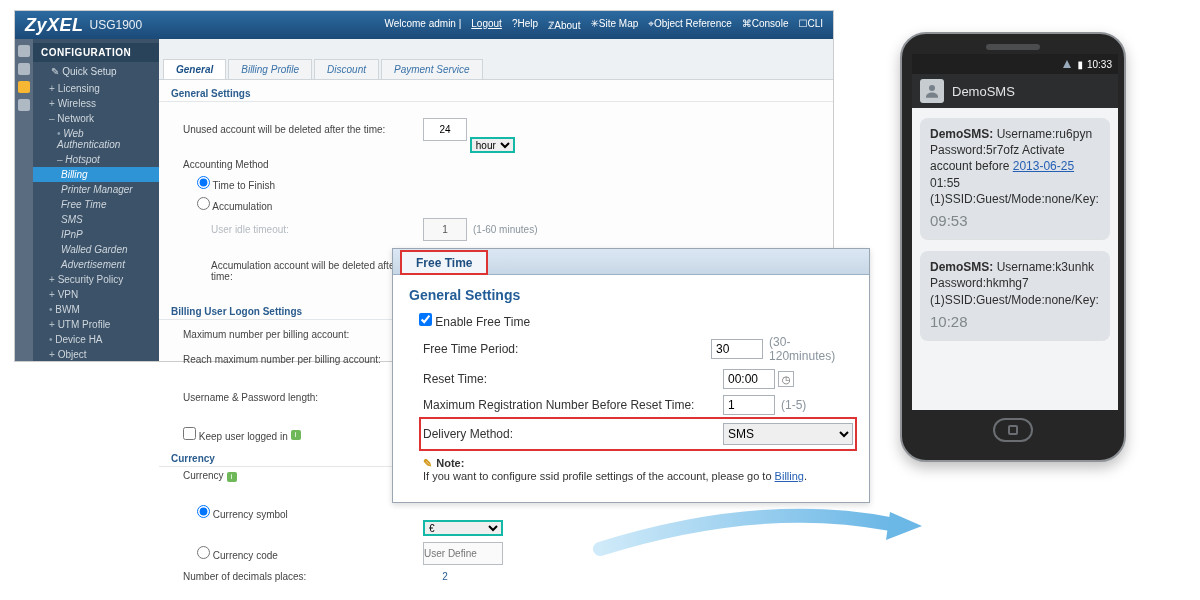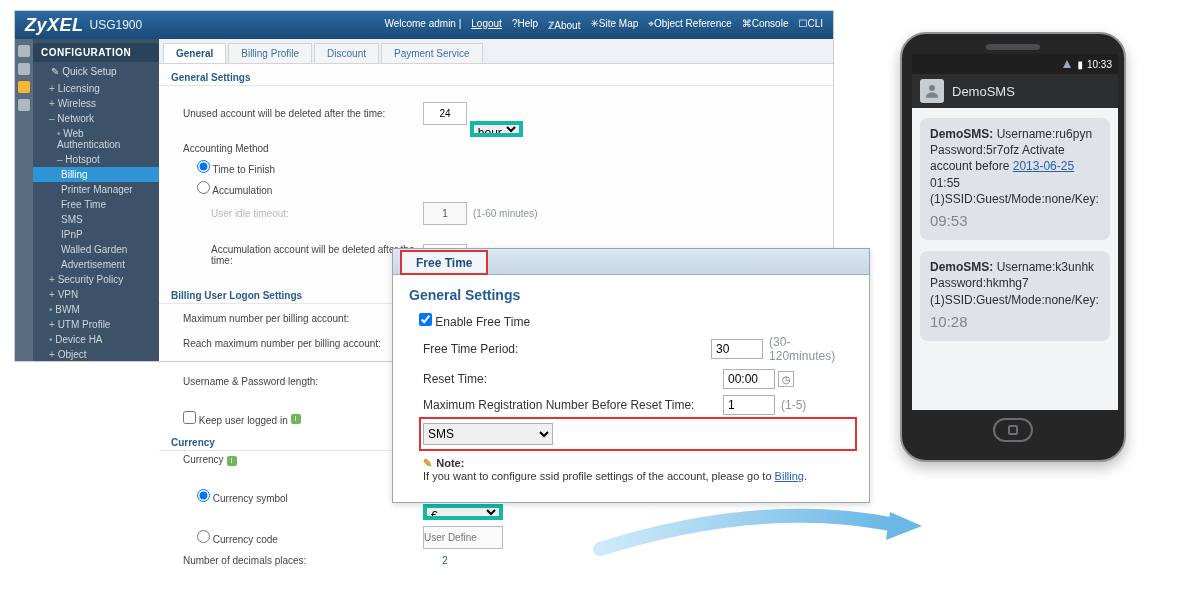--- a/index.html
+++ b/index.html
@@ -22,37 +22,37 @@
 
   .router-body { display: flex; height: calc(100% - 28px); }
   .icon-rail { width: 18px; background: #5a6d80; display:flex; flex-direction:column; align-items:center; padding-top:6px; gap:6px;}
   .icon-rail .ic { width:12px; height:12px; background:#aeb9c4; border-radius:2px; }
   .icon-rail .ic.active { background:#f7b733; }
 
   .sidebar { width: 126px; background: #3b5268; color: #cfd6dd; font-size: 10px; padding: 4px 0; overflow:hidden; }
   .sidebar .cfg { background:#29435a; color:#fff; padding:4px 8px; font-size:10px; font-weight:bold; letter-spacing:.5px; }
   .sidebar .quick { padding:4px 10px 4px 18px; color:#d6dde3; }
   .sidebar .item { padding:2px 10px 2px 16px; cursor:pointer; }
-  .sidebar .sub { padding:2px 20px 2px 28px; cursor:pointer; }
+  .sidebar .sub { padding:2px 20px 2px 28px; cursor:pointer;font-style:italic; }
   .sidebar .sub.selected { background:#2f94d6; color:#fff; }
   .sidebar .exp::before { content:"– "; color:#b5c0c9; }
   .sidebar .col::before { content:"+ "; color:#b5c0c9; }
   .sidebar .leaf::before { content:"• "; color:#8ea0b0; }
 
   .main { flex: 1; background: #fdfdfd; padding: 0; position:relative; }
-  .tabs { display:flex; gap:2px; padding:4px 4px 0 4px; border-bottom:1px solid #d0d5da; background:#eef1f4; }
+  .tabs { display:flex; gap:2px; padding:20px 4px 0 4px; border-bottom:1px solid #d0d5da; background:#eef1f4;font-style:italic; }
   .tab { padding:4px 12px; background:#f2f4f6; border:1px solid #d0d5da; border-bottom:none; font-size:10px; color:#3a72a8; cursor:pointer; }
   .tab.active { background:#fff; font-weight:bold; color:#1e5389; }
 
   .section-title { font-size:10px; font-weight:bold; color:#2a5c8e; padding:8px 12px 2px; border-bottom:1px solid #e3e7ea; }
   .form-row { display:flex; align-items:center; padding:3px 24px; font-size:10px; color:#444; }
   .form-row .lbl { width: 240px; }
   .form-row .lbl.sub { padding-left: 14px; }
   .form-row input[type="text"].num { width:44px; height:23px; border:1px solid #b7bdc3; font-size:10px; text-align:center; }
-  .form-row select { height:16px; font-size:12px; border:4px solid #14b8a6;margin-top:32px; }
+  .form-row select { height:16px; font-size:10px; border:2px solid #14b8a6;margin-top:32px; }
   .hint { color:#8a949d; font-size:10px; margin-left:6px; }
   .radio-pair { display:flex; gap:24px; align-items:center; }
   .badge-i { display:inline-block; width:10px; height:10px; background:#6eb85a; color:#fff; font-size:8px; text-align:center; border-radius:2px; line-height:10px; margin-left:3px;}
   .disabled { color:#b4bac0; }
 
   
   .freetime {
     position: absolute; left: 392px; top: 248px; width: 478px; height: 255px;
     border: 1px solid #9aa6b1; background: #fff; box-shadow: 0 2px 6px rgba(0,0,0,.15);
   }
@@ -236,20 +236,21 @@
       <span class="lbl">Reset Time:</span>
       <input class="num" type="text" value="00:00" style="">
       <span class="time-ic">◷</span>
     </div>
     <div class="ft-row">
       <span class="lbl">Maximum Registration Number Before Reset Time:</span>
       <input class="num" type="text" value="1" style="">
       <span class="hint" style="font-size:12px">(1-5)</span>
     </div>
     <div class="ft-row ft-highlight">
+      <span class="lbl">Delivery Method:</span>
       <select><option>SMS</option></select>
     </div>
     <div class="ft-note">
       <span class="note-ic">✎</span><b>Note:</b><br>
       <span>If you want to configure ssid profile settings of the account, please go to </span><a href="#">Billing</a>.
     </div>
   </div>
 </div>
 
 <div class="phone">

